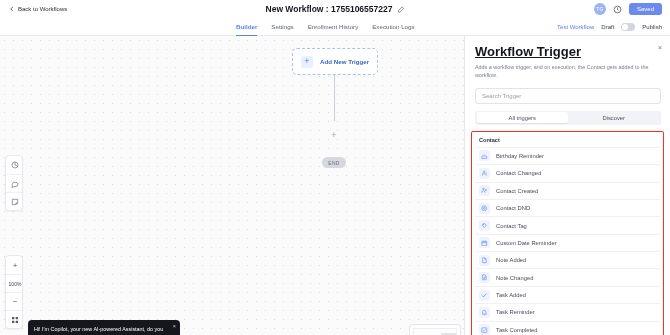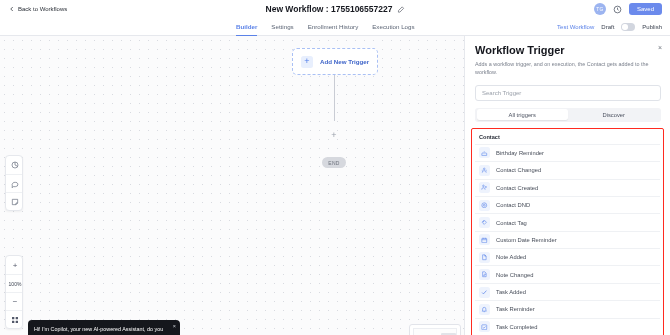--- a/index.html
+++ b/index.html
@@ -161,21 +161,21 @@
     position: absolute; background: #e2e4e9; border-radius: 1px;
   }
   .mm-b1 { left: 27px; top: 4px; width: 15px; height: 5px; }
 
   
   .panel {
     position: absolute; left: 464px; top: 36px; width: 206px; height: 299px;
     background: #fff; border-left: 1px solid #e6e8ed; overflow: hidden;
   }
   .panel-head { padding: 8px 10px 0 10px; position: relative; }
-  .panel-title { font-size: 11px; font-weight: bold; color: #14161d; }
+  .panel-title { font-size: 13px; font-weight: bold; color: #14161d; text-decoration: underline; }
   .panel-close {
     position: absolute; right: 8px; top: 8px; font-size: 7px;
     color: #70767f; cursor: pointer; line-height: 1;
   }
   .panel-desc {
     margin-top: 4px; font-size: 5.4px; line-height: 1.55; color: #7b818d;
   }
   .search-input {
     margin: 8px 10px 0 10px; width: 186px; height: 16px;
     border: 1px solid #e0e3e9; border-radius: 3px;

